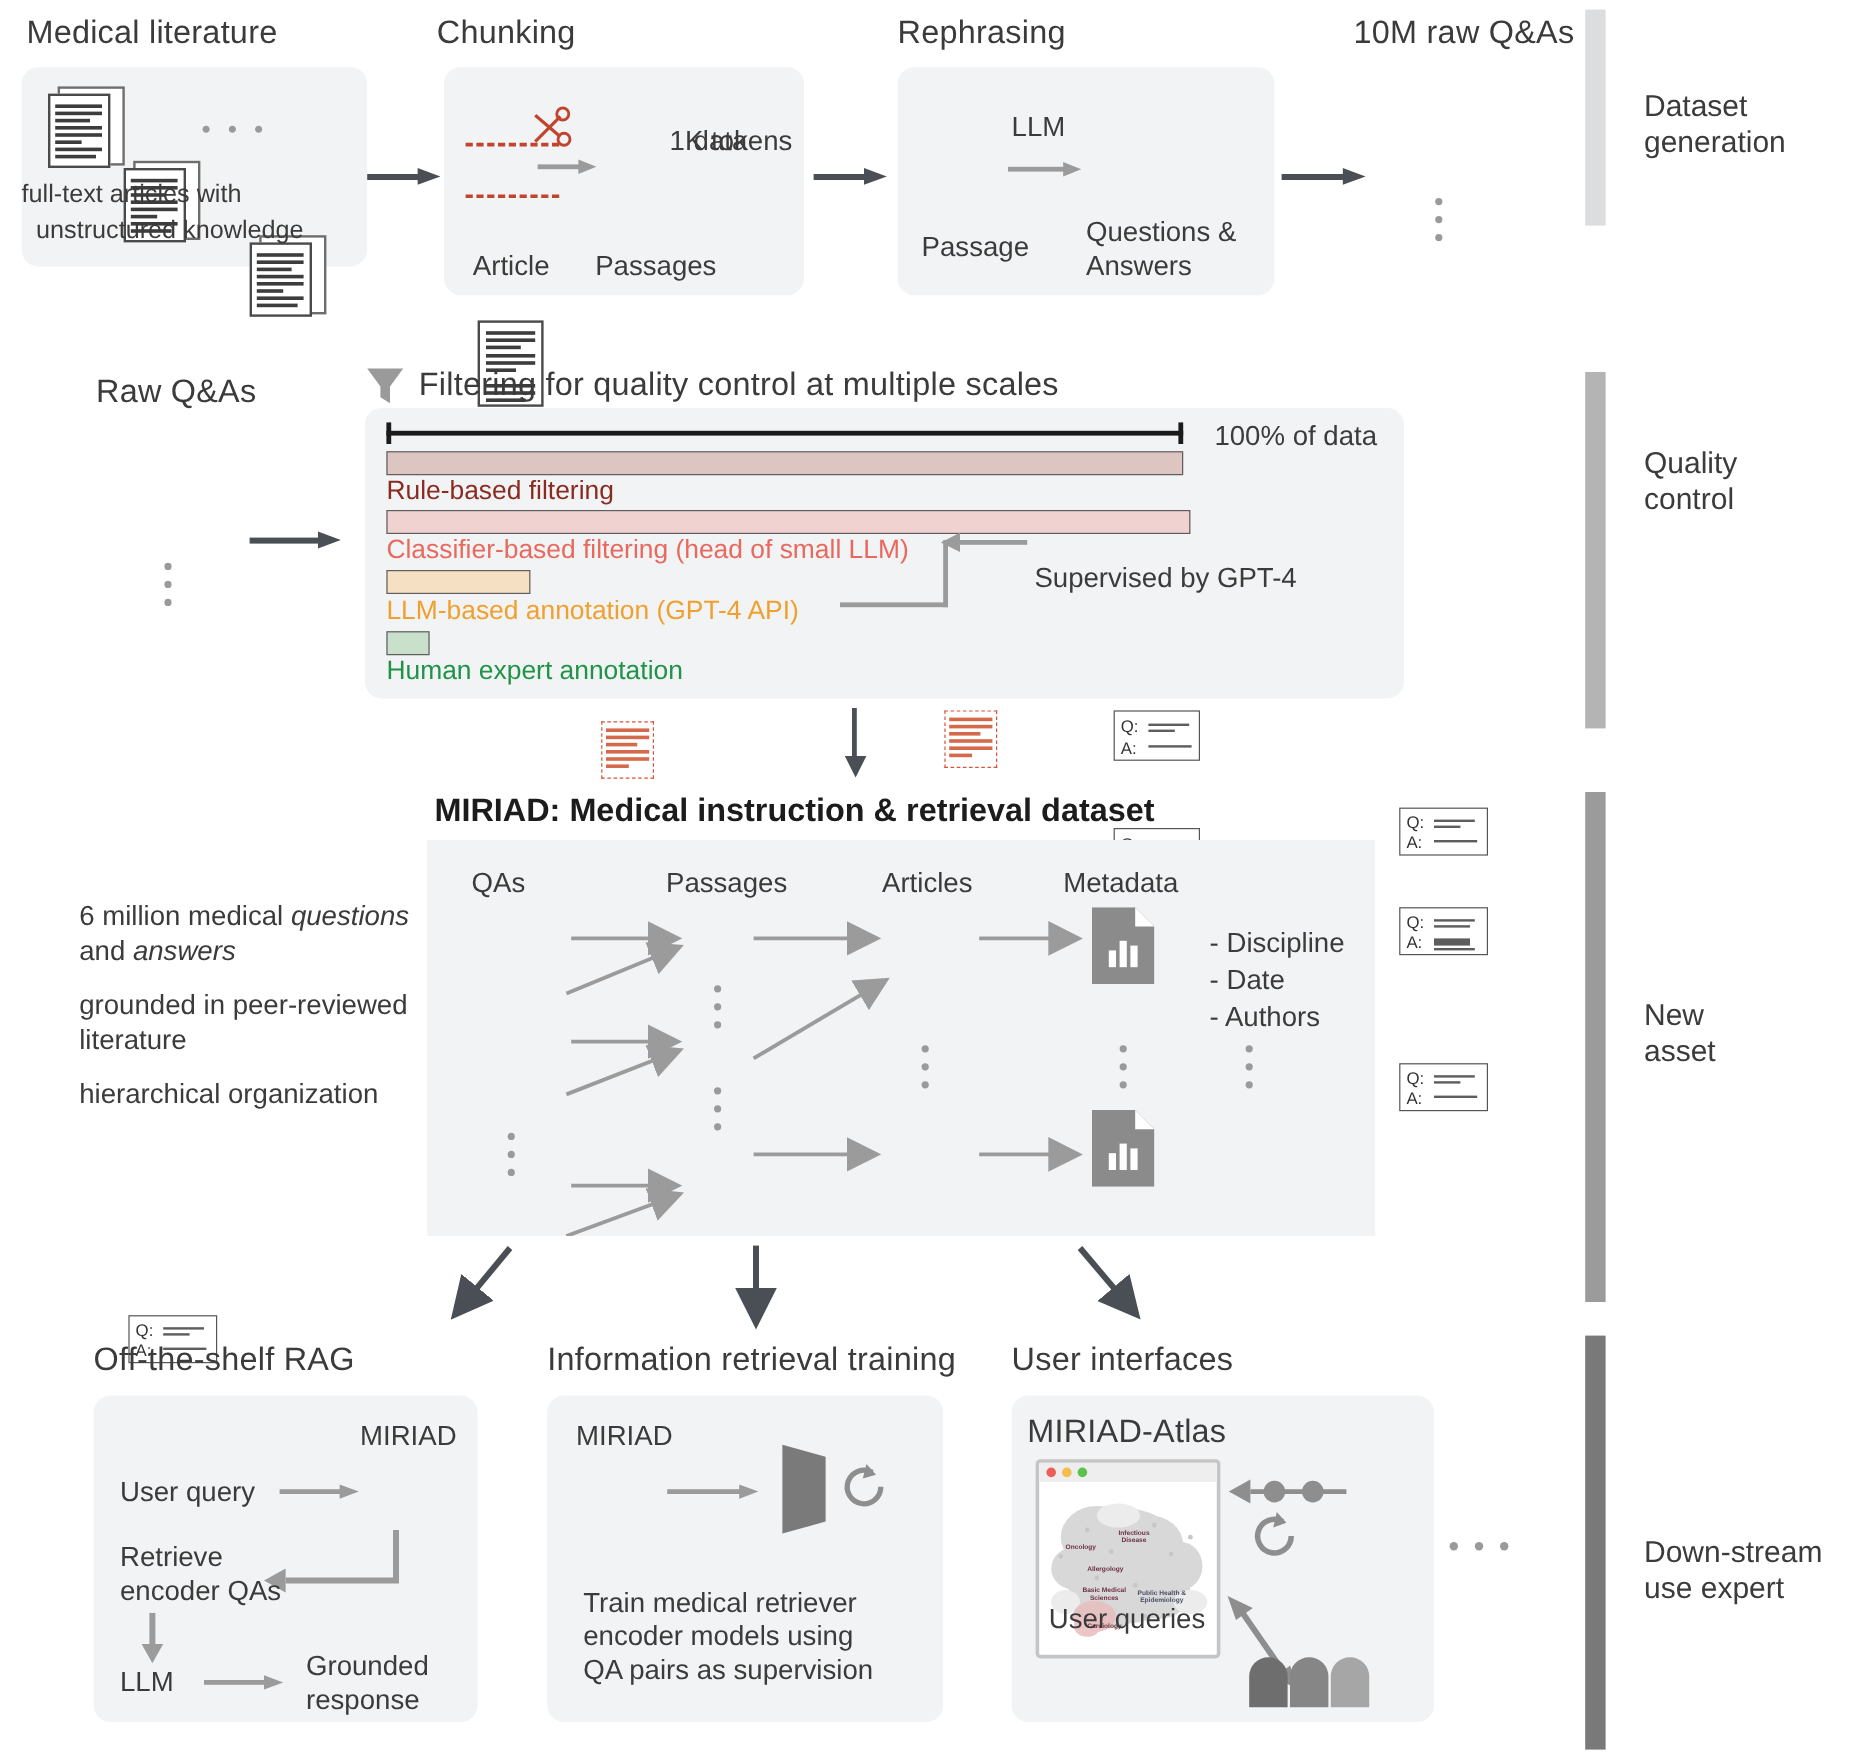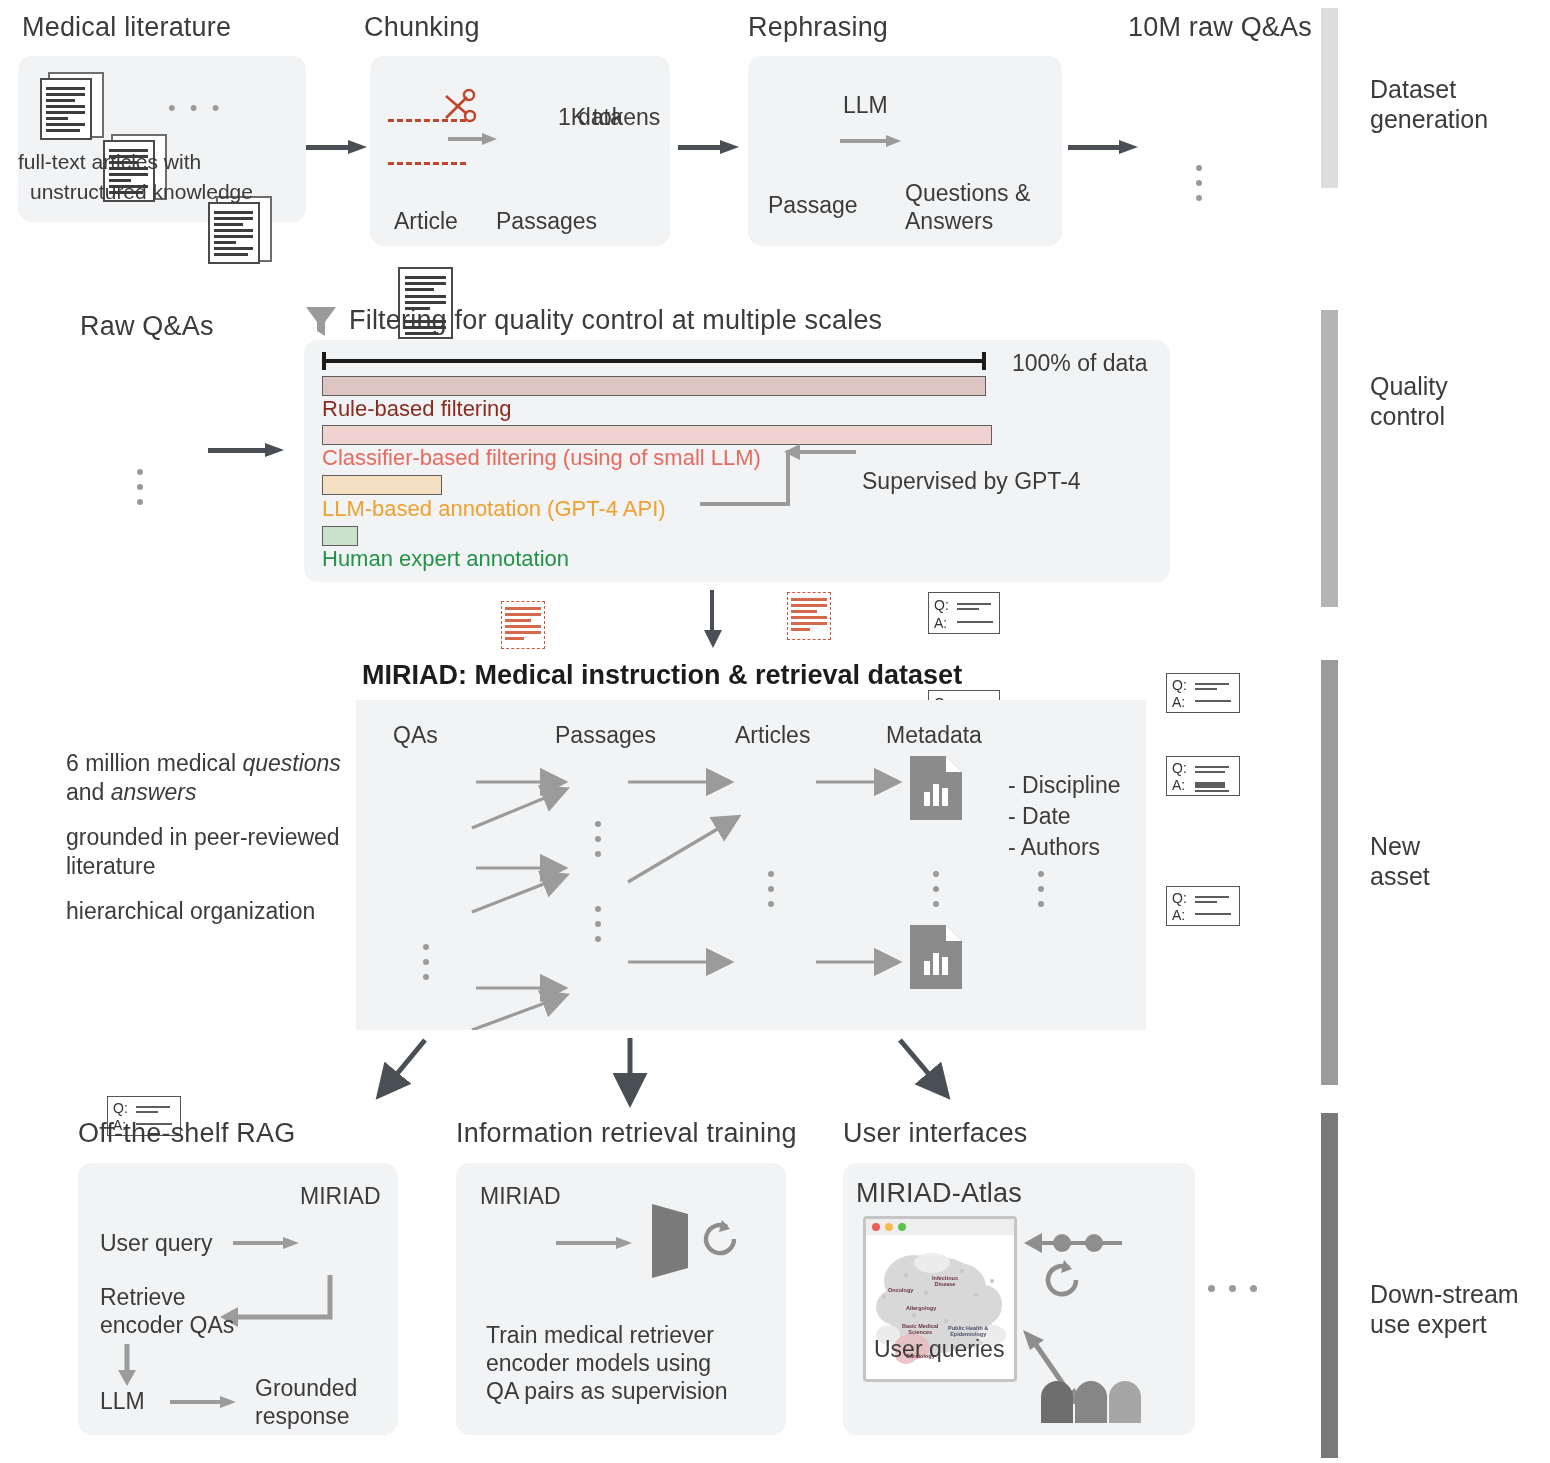--- a/index.html
+++ b/index.html
@@ -281,21 +281,21 @@
   <div style="position:absolute;left:0;top:7px;width:100%;height:4px;background:#1b1b1b;"></div>
   <div style="position:absolute;left:0;top:0;width:4px;height:18px;background:#1b1b1b;"></div>
   <div style="position:absolute;right:0;top:0;width:4px;height:18px;background:#1b1b1b;"></div>
 </div>
 <div class="abs lbl" style="left:1012px;top:350px;">100% of data</div>
 
 <div class="abs fbar" style="left:322px;top:376px;width:664px;background:#ddc5c2;"></div>
 <div class="abs fbl" style="left:322px;top:396px;color:#8a2b21;">Rule-based filtering</div>
 
 <div class="abs fbar" style="left:322px;top:425px;width:670px;background:#f0d3d0;"></div>
-<div class="abs fbl" style="left:322px;top:445px;color:#e8695e;">Classifier-based filtering  (using of small LLM)</div>
+<div class="abs fbl" style="left:322px;top:445px;color:#e8695e;">Classifier-based filtering  (head of small LLM)</div>
 
 <div class="abs fbar" style="left:322px;top:475px;width:120px;background:#f5e0c4;"></div>
 <div class="abs fbl" style="left:322px;top:496px;color:#f0a02e;">LLM-based annotation (GPT-4 API)</div>
 
 <div class="abs fbar" style="left:322px;top:526px;width:36px;background:#c9e0ca;"></div>
 <div class="abs fbl" style="left:322px;top:546px;color:#1f9348;">Human expert annotation</div>
 
 <div class="abs" style="left:690px;top:450px;width:180px;height:60px;">
   <div style="position:absolute;left:96px;top:0;width:4px;height:56px;background:#9b9b9b;"></div>
   <div style="position:absolute;left:10px;top:52px;width:90px;height:4px;background:#9b9b9b;"></div>

